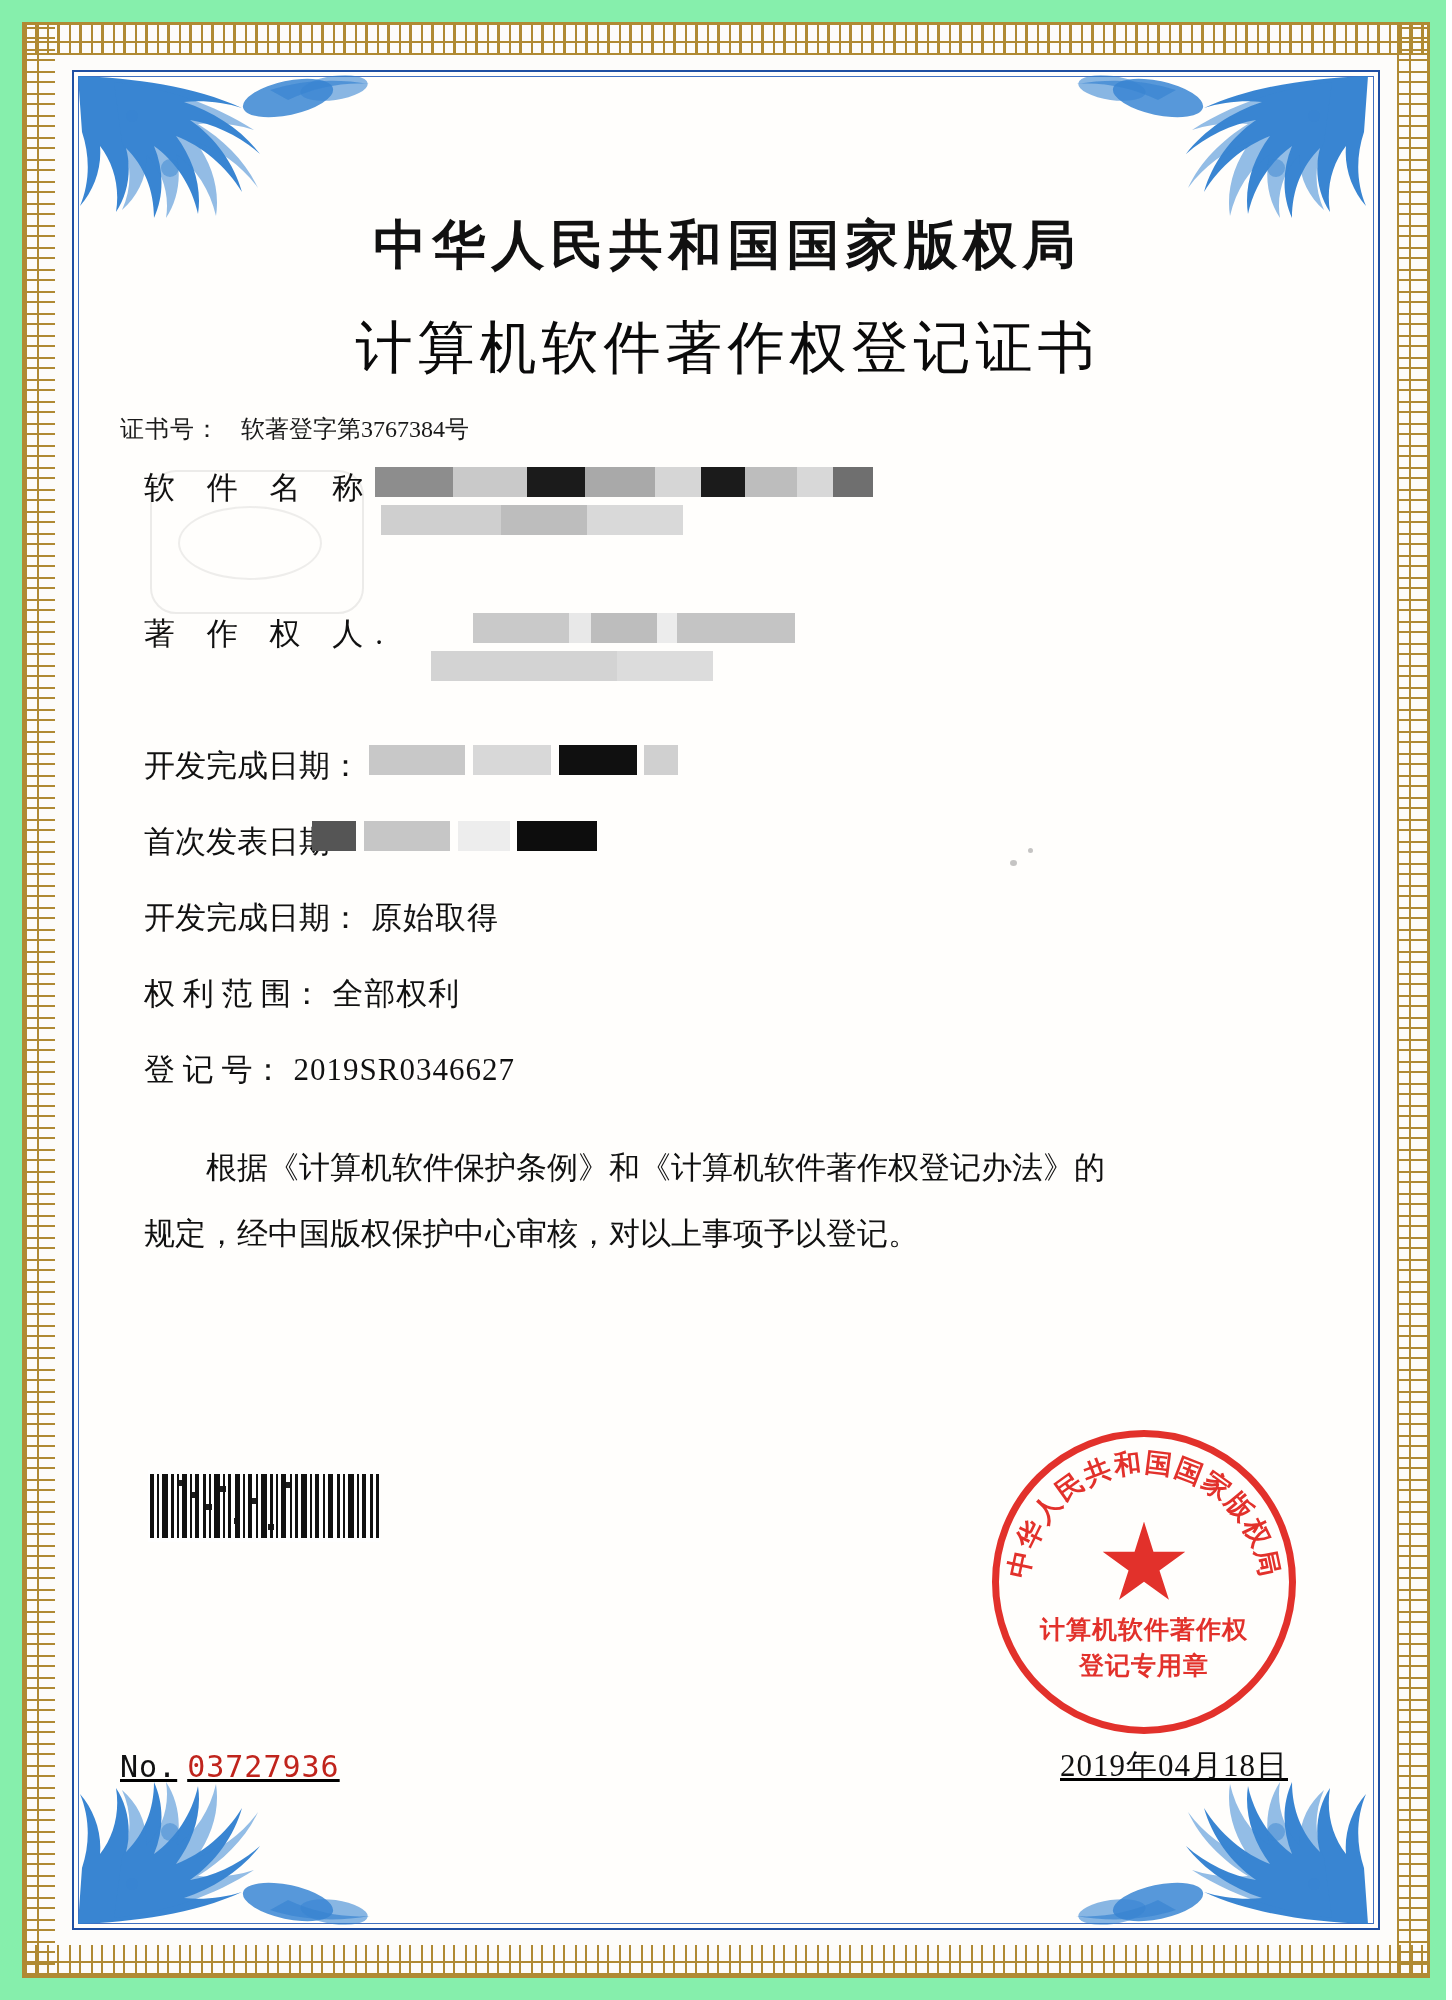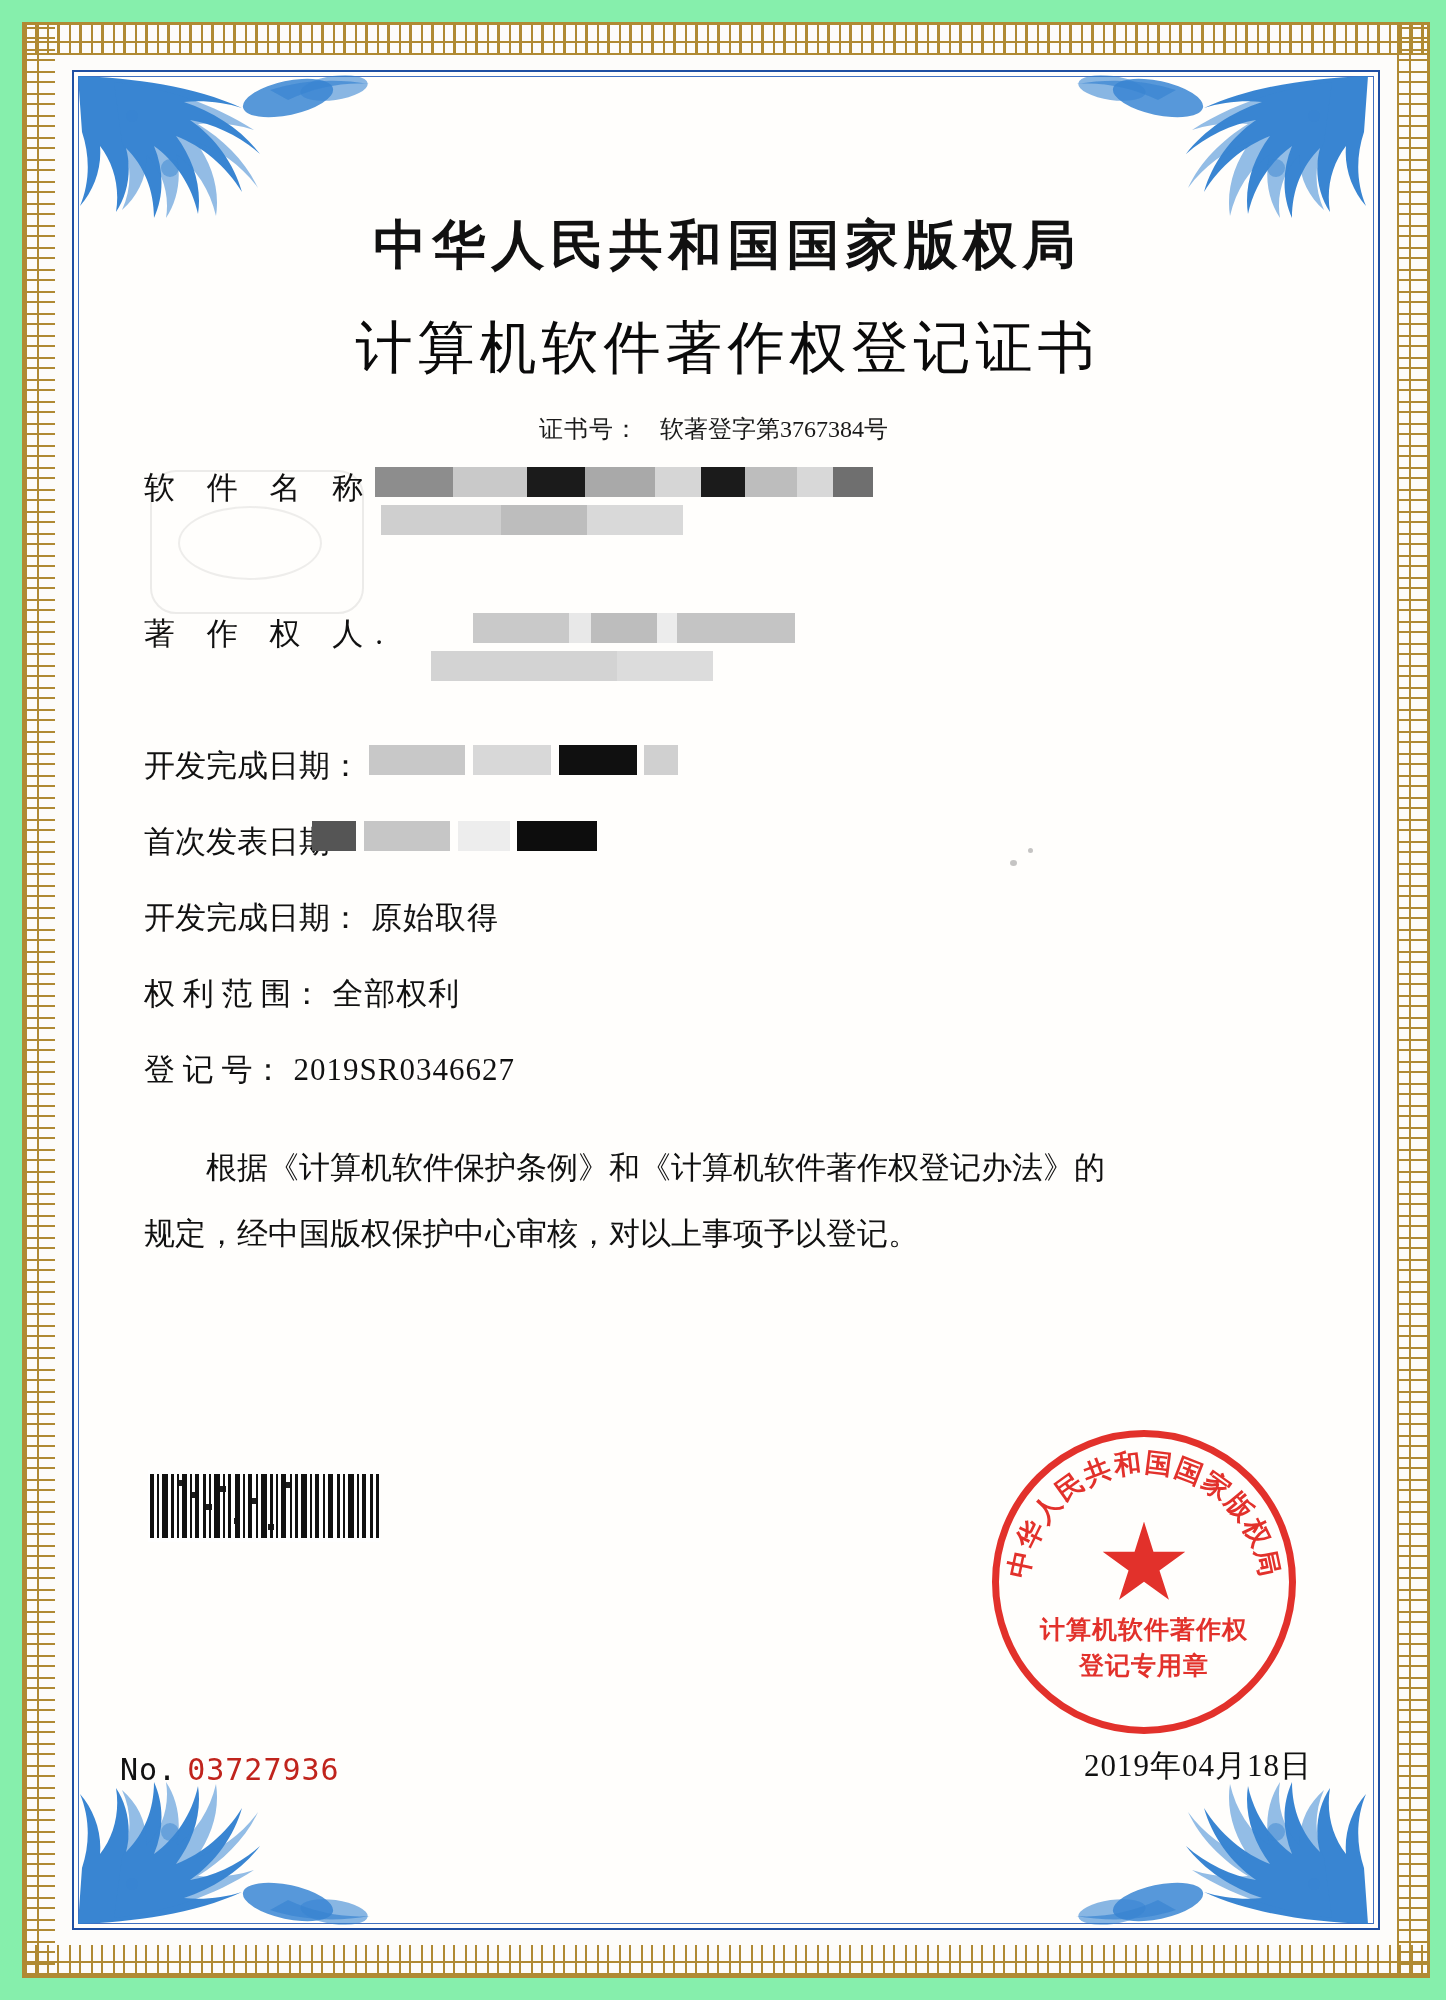--- a/index.html
+++ b/index.html
@@ -139,21 +139,21 @@
     font-size: 57px;
     letter-spacing: 5px;
     font-weight: 400;
     color: #0a0a0a;
     font-family: "DejaVu Serif", "Liberation Serif", serif;
     margin-top: 28px;
   }
 
   .cert-no-row {
     margin-top: 26px;
-    text-align: center;
+    text-align: left;
     padding-right: 28px;
     font-size: 24px;
     color: #1a1a1a;
     letter-spacing: 1px;
   }
   .cert-no-row .label { margin-right: 14px; }
   .cert-no-row .value { letter-spacing: 0px; }
 
   
   .fields {
@@ -251,26 +251,27 @@
     left: 0; top: 0; width: 100%; height: 100%;
   }
   .seal .arc-text svg { width: 100%; height: 100%; overflow: visible; }
   .seal .arc-text text { fill: #e0201a; font-size: 27px; font-weight: 700;
     font-family: "DejaVu Serif","Liberation Serif",serif; letter-spacing: 2px; }
 
   
   .footer {
     position: absolute;
     left: 120px;
-    right: 108px;
+    right: 132px;
     top: 1745px;
     display: flex;
     justify-content: space-between;
-    align-items: flex-end;
+    align-items: center;
     z-index: 6;
+    text-decoration: underline;
   }
   .serial {
     font-size: 30px;
     color: #111;
     font-family: "DejaVu Sans Mono", "Liberation Mono", monospace;
     letter-spacing: 1px;
   }
   .serial .num { color: #c0241c; margin-left: 10px; }
   .issue-date {
     font-size: 31px;

